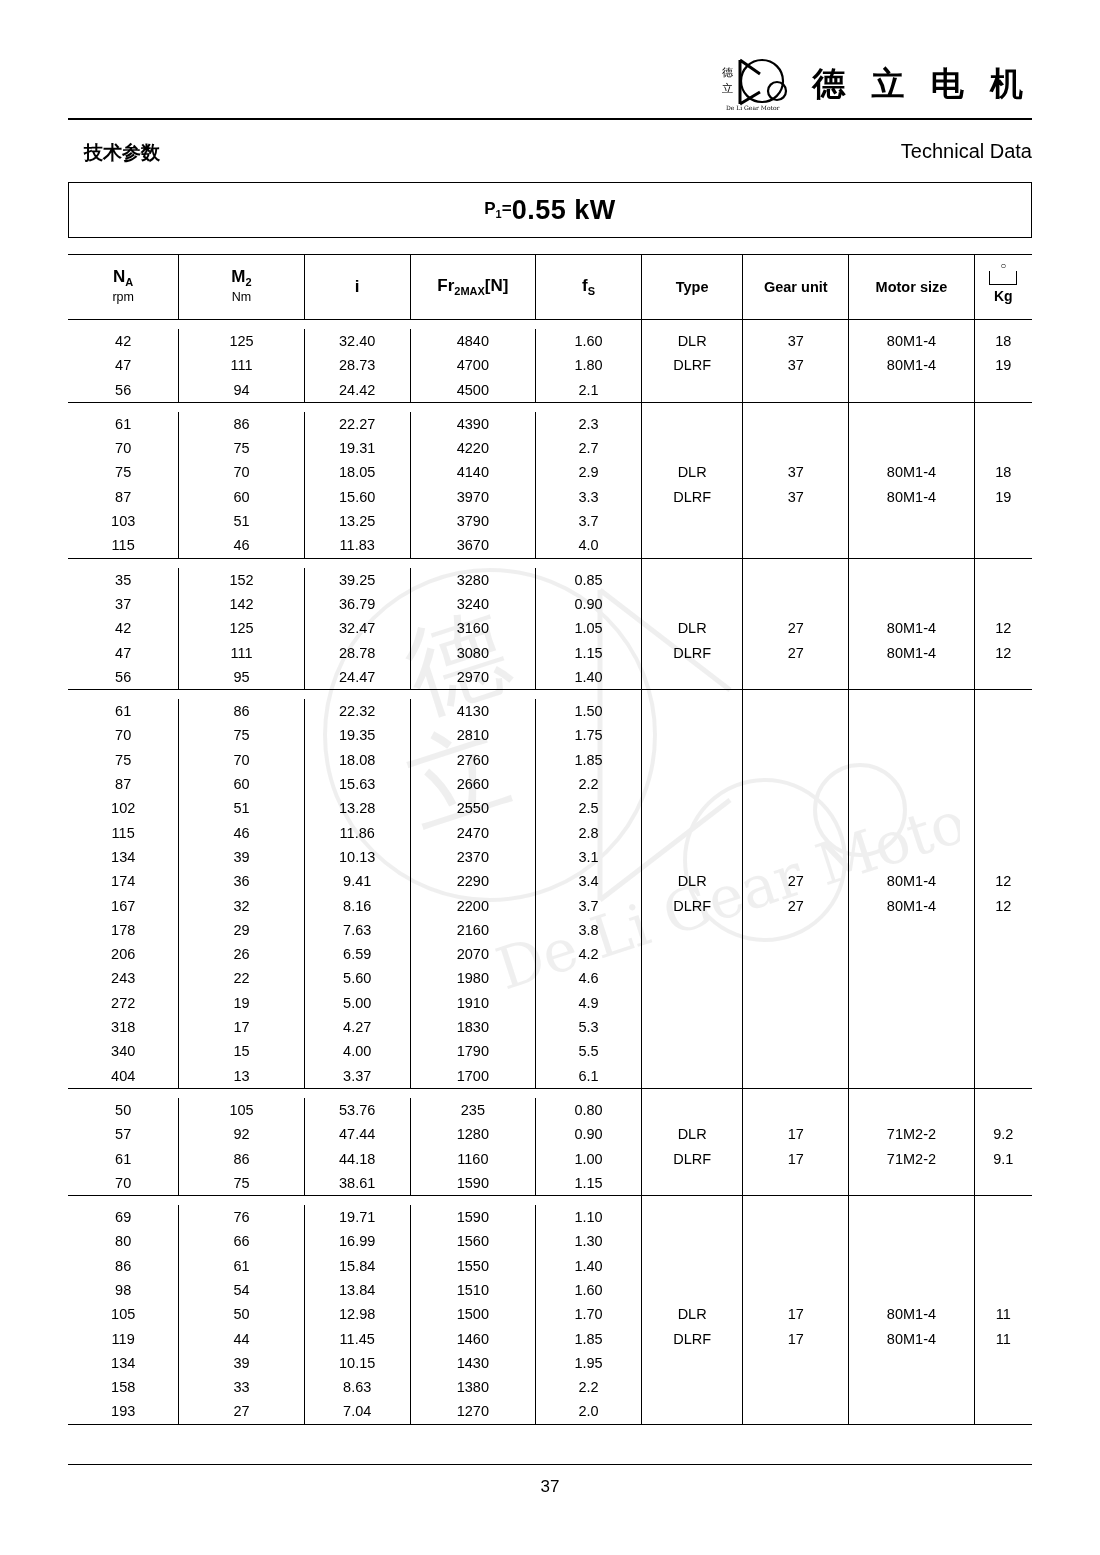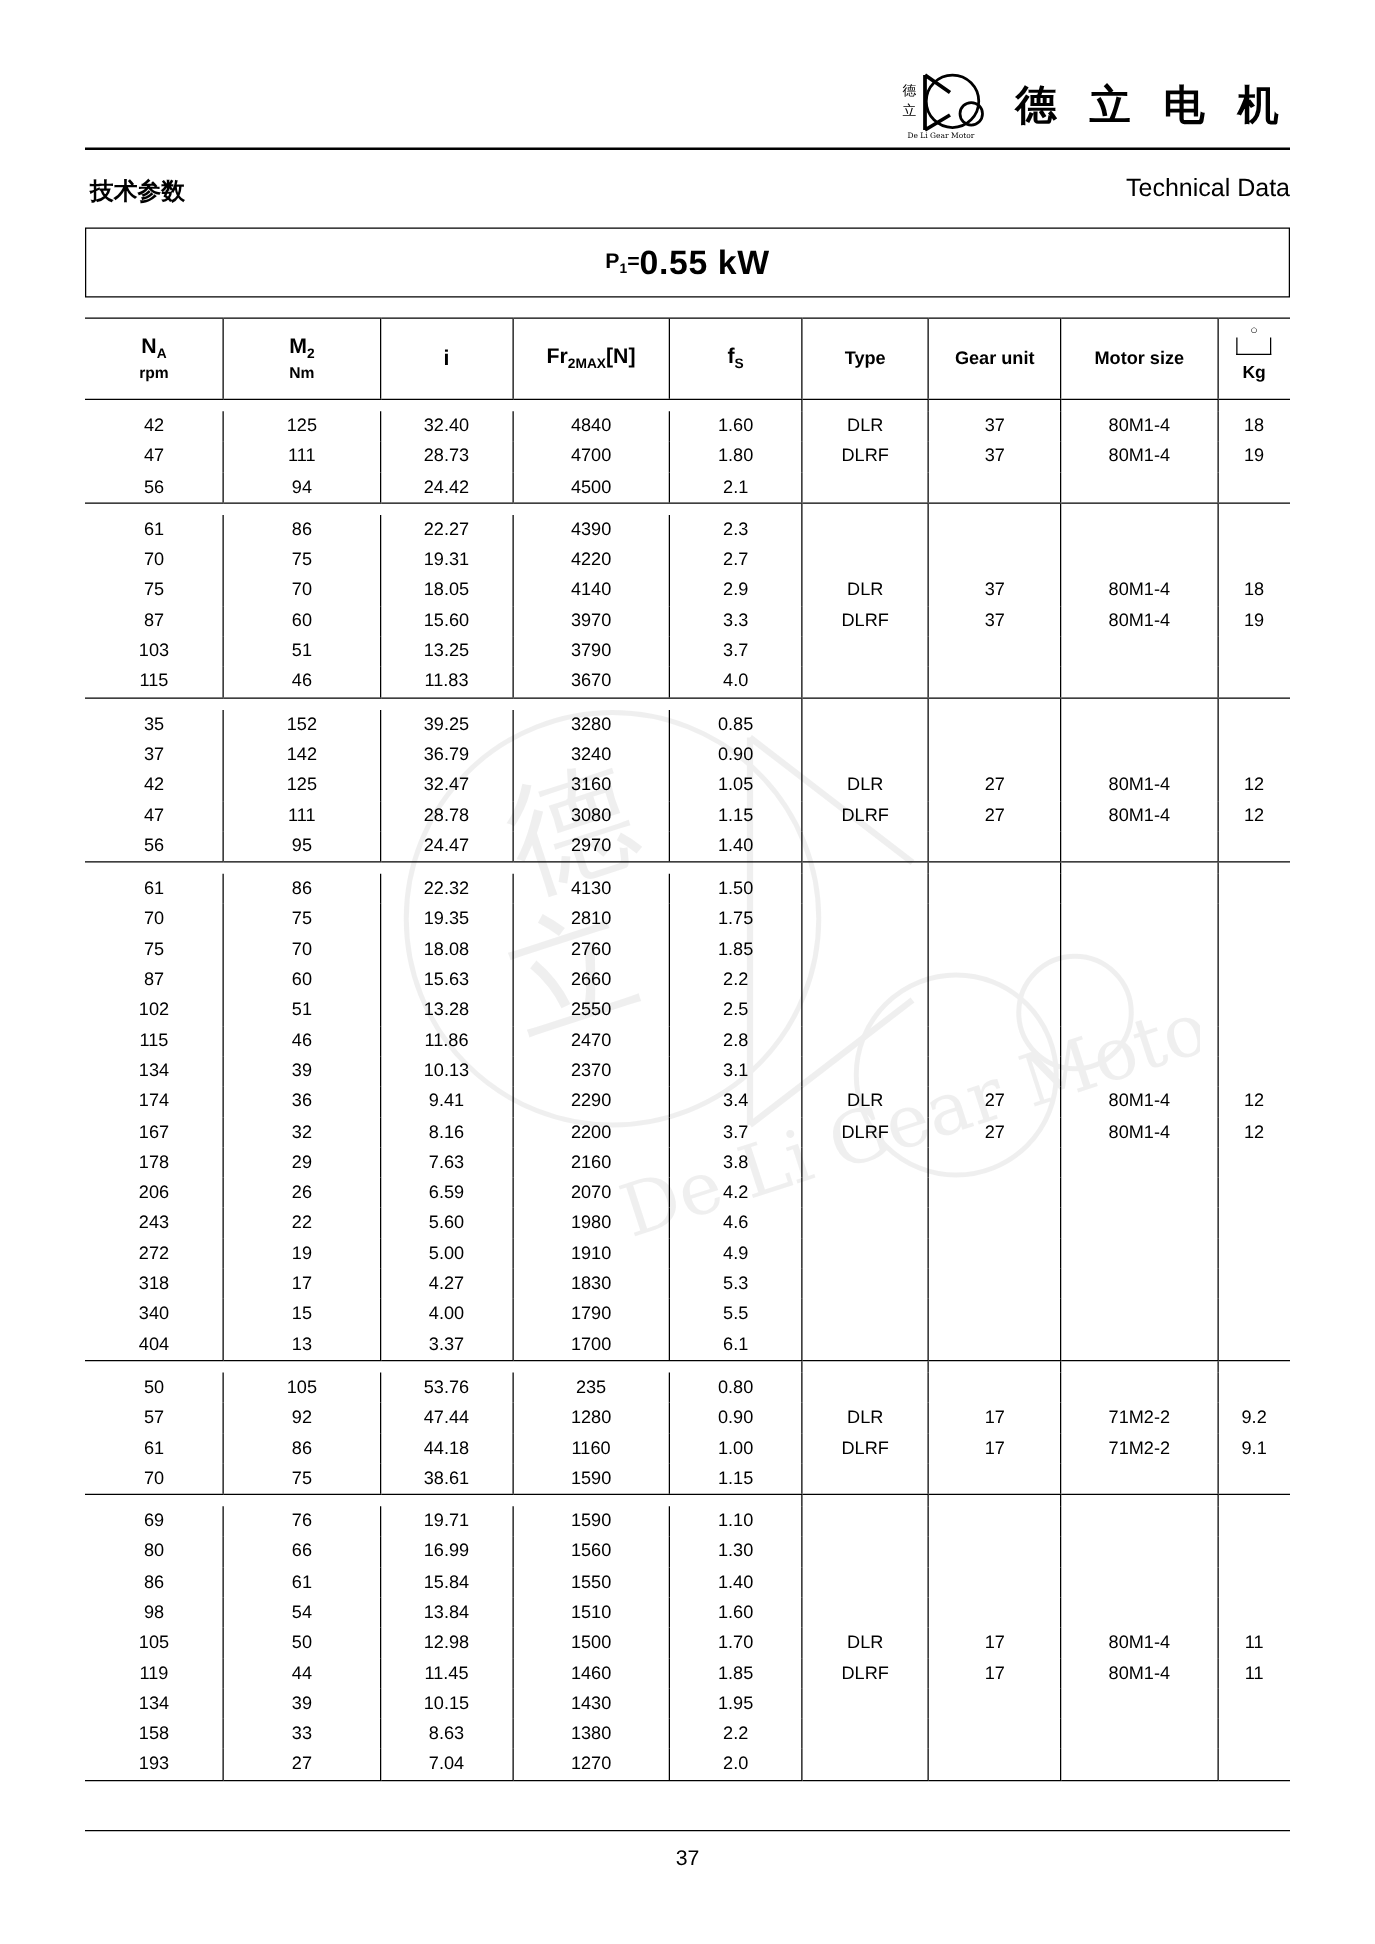--- a/index.html
+++ b/index.html
@@ -69,21 +69,21 @@
   }
 
   
   .title-row {
     position: relative;
     height: 52px;
     margin-top: 10px;
   }
   .title-cn {
     position: absolute;
-    left: 4px;
+    left: 16px;
     top: 10px;
     font-size: 19px;
     font-weight: bold;
     font-family: "DejaVu Sans", sans-serif;
   }
   .title-en {
     position: absolute;
     left: 0;
     right: 0;
     top: 10px;
@@ -130,21 +130,21 @@
     border-bottom: 1.6px solid #000;
     border-top: 1.5px solid #000;
     height: 64px;
     vertical-align: middle;
     font-weight: bold;
     font-size: 16px;
   }
   thead th.vline { border-left: 1.2px solid #000; }
   .hdr-main { font-size: 17px; font-weight: bold; line-height: 1.05; }
   .hdr-main sub { font-size: 11px; }
-  .hdr-sub { font-size: 12.5px; font-weight: bold; line-height: 1.3; }
+  .hdr-sub { font-size: 12.5px; font-weight: normal; line-height: 1.3; }
   .hdr-smallcap { font-size: 11px; }
 
   .kg-cell { line-height: 1.0; }
   .kg-box {
     display: inline-block;
     border: 1.3px solid #000;
     border-top: none;
     width: 26px;
     height: 13px;
     position: relative;

